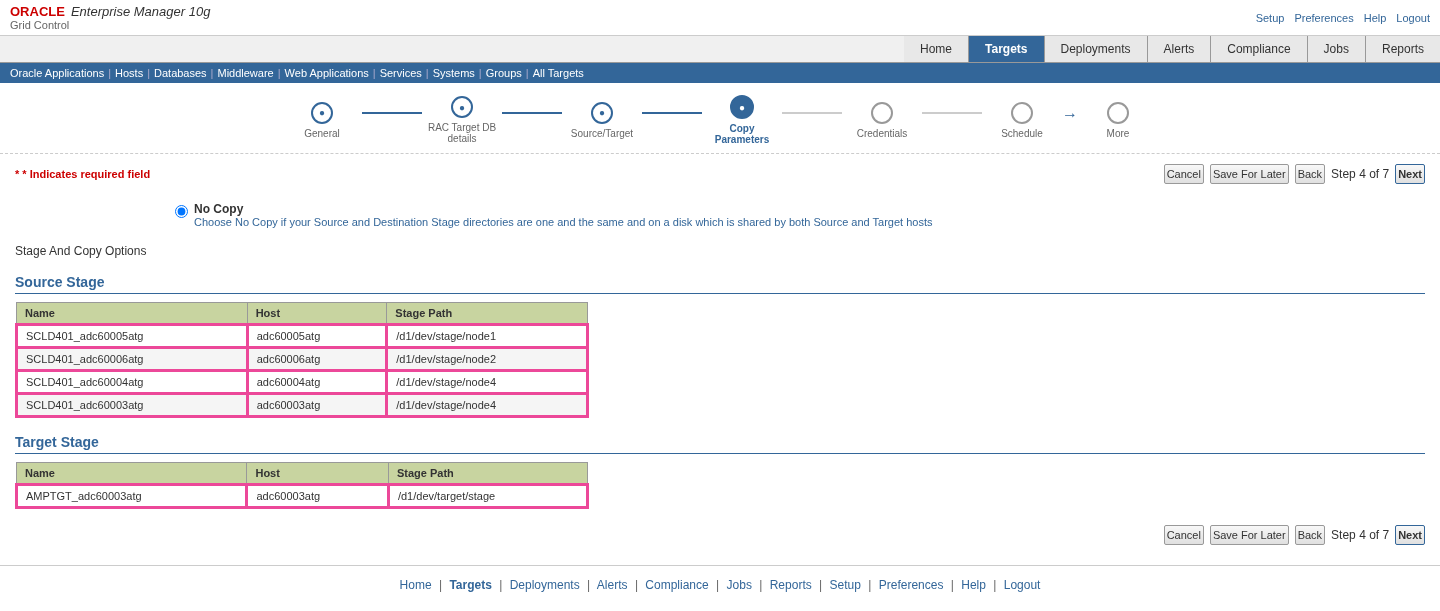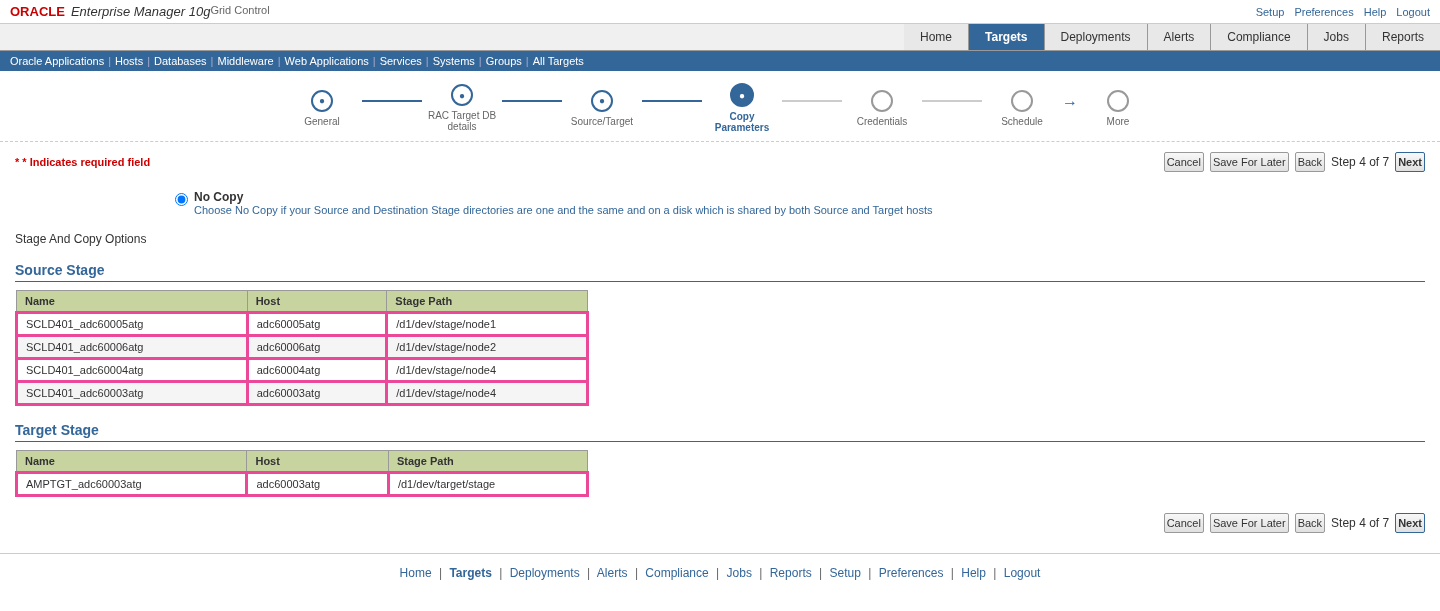--- a/index.html
+++ b/index.html
@@ -65,21 +65,21 @@
     
     .data-table { border-collapse: collapse; width: 574px; font-size: 11px; }
     .data-table th { background: #c8d4a0; border: 1px solid #999; padding: 4px 8px; text-align: left; color: #333; font-weight: bold; }
     .data-table td { border: 3px solid #ec4899; padding: 4px 8px; background: #fff; }
     .data-table tr:nth-child(even) td { background: #f5f5f5; }
 
     
     #footer-nav { text-align: center; padding: 12px; font-size: 12px; border-top: 1px solid #ccc; margin-top: 10px; }
     #footer-nav a { color: #336699; text-decoration: none; }
     #footer-nav .sep { color: #666; margin: 0 4px; }
-    .logo-area { display: flex; }
+    .logo-area { display: flex; flex-direction: column; }
     .logo-line { display: flex; align-items: center; gap: 6px; }
   </style>
 </head>
 <body>
 
 <div id="top-bar">
   <div class="logo-area">
     <div class="logo-line">
       <span id="oracle-logo"><span>ORACLE</span></span>
       <span id="em-title">Enterprise Manager 10g</span>

